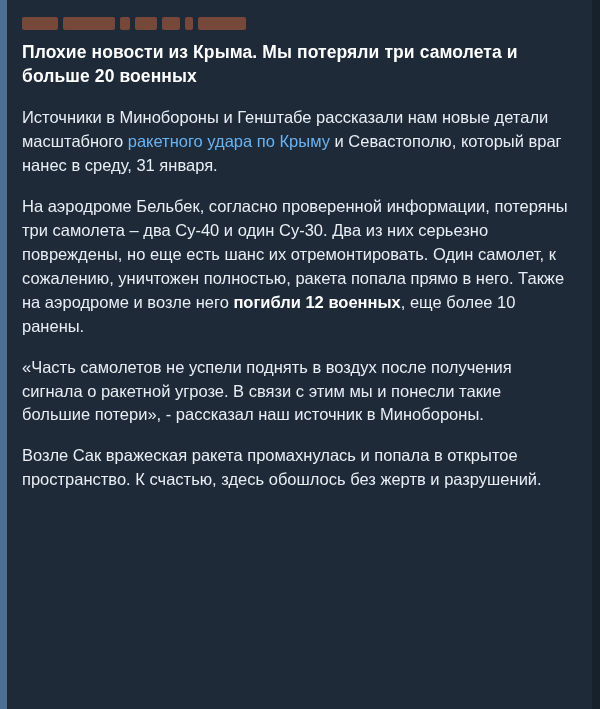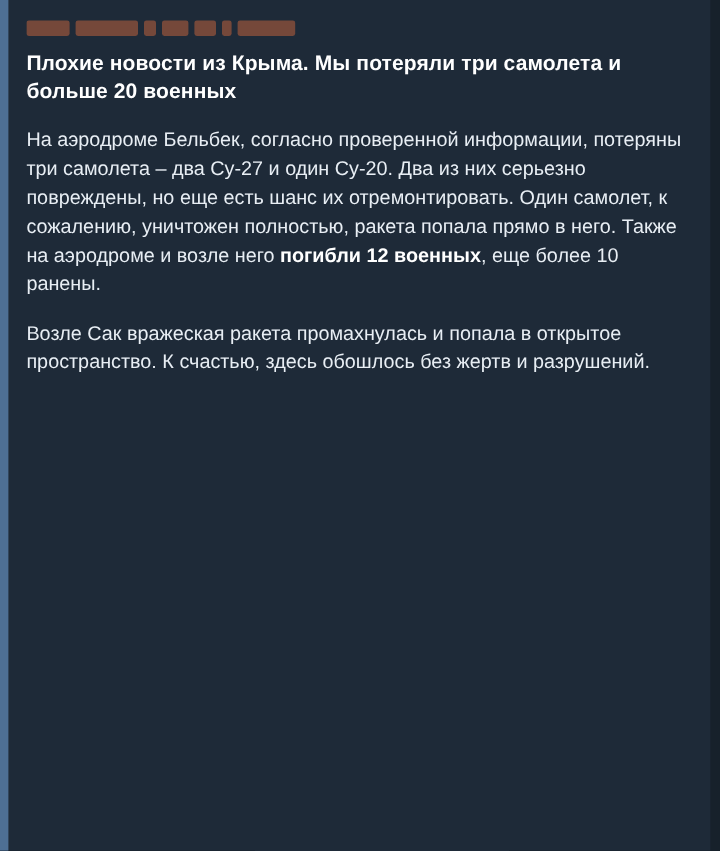--- a/index.html
+++ b/index.html
@@ -89,16 +89,18 @@
     <span class="redacted-block rb3"></span>
     <span class="redacted-block rb4"></span>
     <span class="redacted-block rb5"></span>
     <span class="redacted-block rb6"></span>
     <span class="redacted-block rb7"></span>
   </div>
 
   <h1 class="title">Плохие новости из Крыма. Мы потеряли три самолета и больше 20 военных</h1>
 
   <div id="paragraphs">
-      <p class="para"><span>На аэродроме Бельбек, согласно проверенной информации, потеряны три самолета – два Су-27 и один Су-20. Два из них серьезно повреждены, но еще есть шанс их отремонтировать. Один самолет, к сожалению, уничтожен полностью, ракета попала прямо в него. Также на аэродроме и возле него </span><b class="strong">погибли 12 военных</b><span>, еще более 10 ранены.</span></p>
+      <p class="para"><span>Источники в Минобороны и Генштабе рассказали нам новые детали масштабного </span><a class="link" href="#">ракетного удара по Крыму</a><span> и Севастополю, который враг нанес в среду, 31 января.</span></p>
+      <p class="para"><span>На аэродроме Бельбек, согласно проверенной информации, потеряны три самолета – два Су-40 и один Су-30. Два из них серьезно повреждены, но еще есть шанс их отремонтировать. Один самолет, к сожалению, уничтожен полностью, ракета попала прямо в него. Также на аэродроме и возле него </span><b class="strong">погибли 12 военных</b><span>, еще более 10 ранены.</span></p>
+      <p class="para"><span>«Часть самолетов не успели поднять в воздух после получения сигнала о ракетной угрозе. В связи с этим мы и понесли такие большие потери», - рассказал наш источник в Минобороны.</span></p>
       <p class="para"><span>Возле Сак вражеская ракета промахнулась и попала в открытое пространство. К счастью, здесь обошлось без жертв и разрушений.</span></p>
     </div>
 </div>
 
 </body></html>

